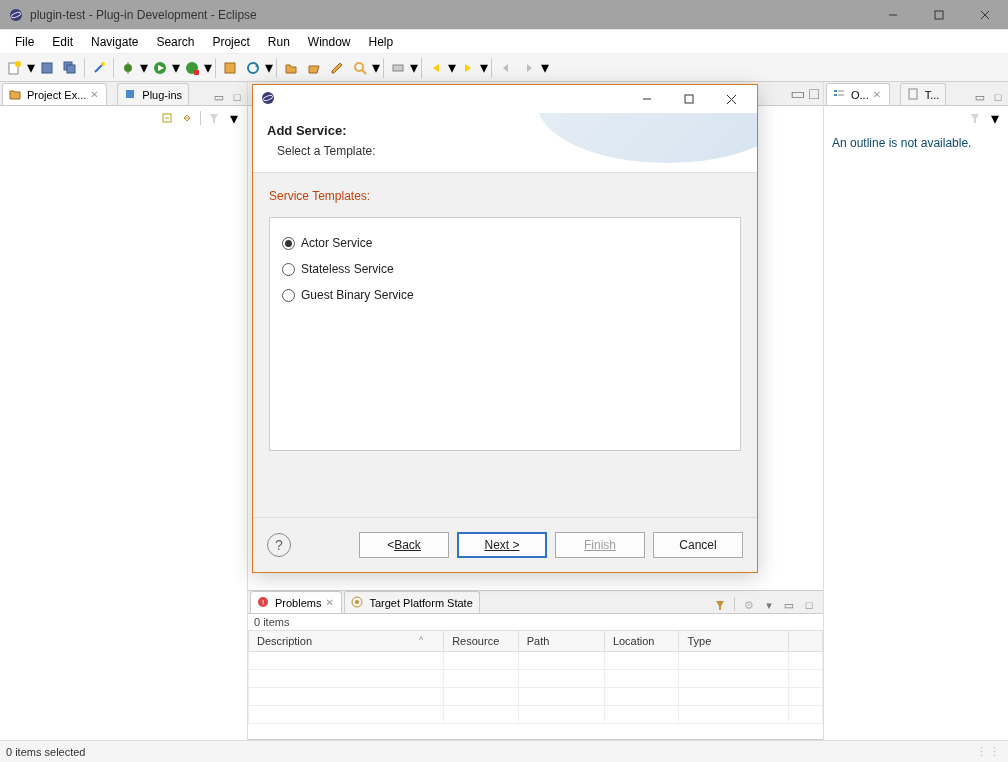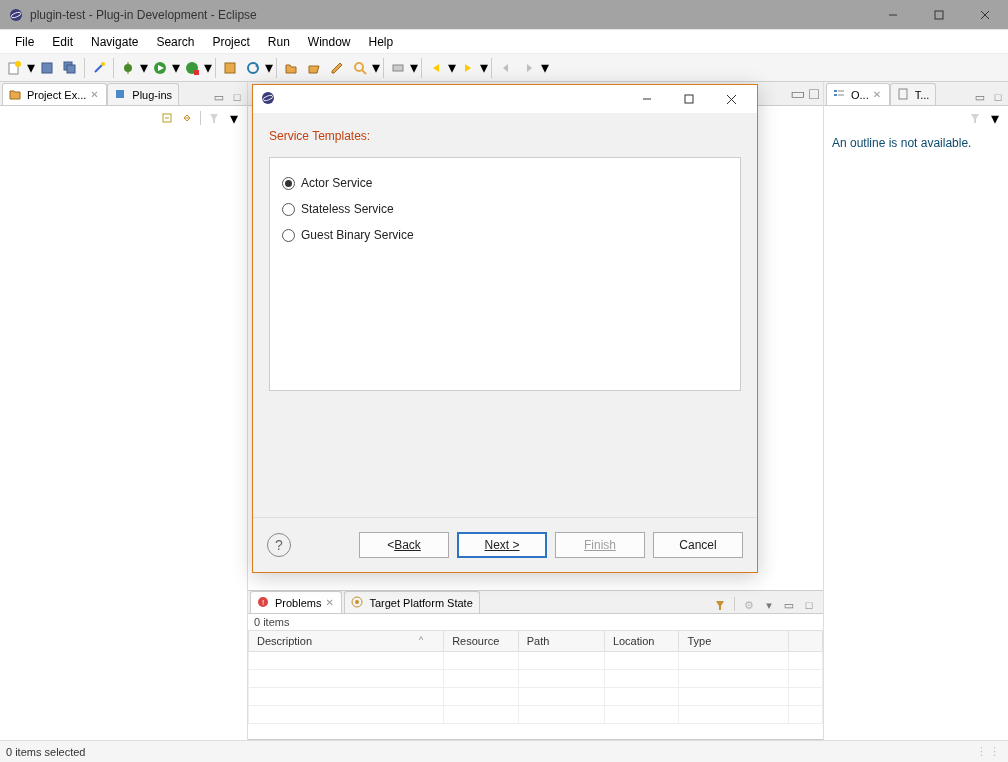--- a/index.html
+++ b/index.html
@@ -21,21 +21,21 @@
 .qaccess .qbox { border:1px solid #aaa; padding:2px 8px; font-size:12px; background:#fff;}
 .persp { display:flex; gap:2px; margin-left:6px; }
 .persp .pbtn { width:24px; height:24px; border:1px solid #ccc; background:#f8f8f8; display:flex; align-items:center; justify-content:center;}
 .persp .pbtn.active{ background:#fff; border-color:#7eb4ea;}
 
 .workarea { display:flex; height:calc(762px - 30px - 24px - 28px - 22px); background:#fff;}
 .leftpane { width:248px; display:flex; flex-direction:column; border-right:1px solid #ddd;}
 .rightpane { width:185px; display:flex; flex-direction:column; border-left:1px solid #ddd;}
 .midpane { flex:1; display:flex; flex-direction:column; position:relative;}
 
-.tabbar { height:24px; display:flex; align-items:flex-end; background:#f0f0f0; border-bottom:1px solid #ccc; padding:0 2px; font-size:11px; gap:0;}
+.tabbar { height:24px; display:flex; align-items:flex-end; background:#f0f0f0; border-bottom:1px solid #ccc; padding:0 2px; font-size:11px; gap:10px;}
 .tab { height:22px; display:flex; align-items:center; padding:0 6px; background:#f4f4f4; border:1px solid #ccc; border-bottom:none; border-radius:3px 3px 0 0; gap:4px; white-space:nowrap;}
 .tab.active { background:#fff; }
 .tab .ticon{ width:14px; height:14px; display:inline-flex;}
 .tab .tx{width:10px; color:#999; font-size:10px;}
 .tabbar .tbctrls{ margin-left:auto; display:flex; gap:2px;}
 .tabbar .tbctrl { width:16px; height:16px; display:flex; align-items:center; justify-content:center; color:#777;}
 
 .viewtoolbar { height:24px; display:flex; align-items:center; justify-content:flex-end; padding:0 4px; gap:2px; background:#fff; }
 .viewtoolbar .vtb{ width:18px; height:18px; display:flex; align-items:center; justify-content:center;}
 .panebody { flex:1; background:#fff; font-size:12px; padding:6px 8px; color:#0c4a6e;}
@@ -449,20 +449,25 @@
           </svg>
         </div>
       <div class="dbtn">
           <svg width="11" height="11">
             <line x1="1" y1="1" x2="10" y2="10" stroke="#333"></line>
             <line x1="10" y1="1" x2="1" y2="10" stroke="#333"></line>
           </svg>
         </div>
     </div>
   </div>
+  <div class="dlg-head">
+    <div class="swoosh"></div>
+    <h2>Add Service:</h2>
+    <div class="sub">Select a Template:</div>
+  </div>
   <div class="dlg-body">
     <div class="lbl">Service Templates:</div>
     <div class="tmplbox">
       <div class="radio-row">
         <span class="radio">
             <span class="dot"></span>
           </span>
         <span>Actor Service</span>
       </div>
       <div class="radio-row">

